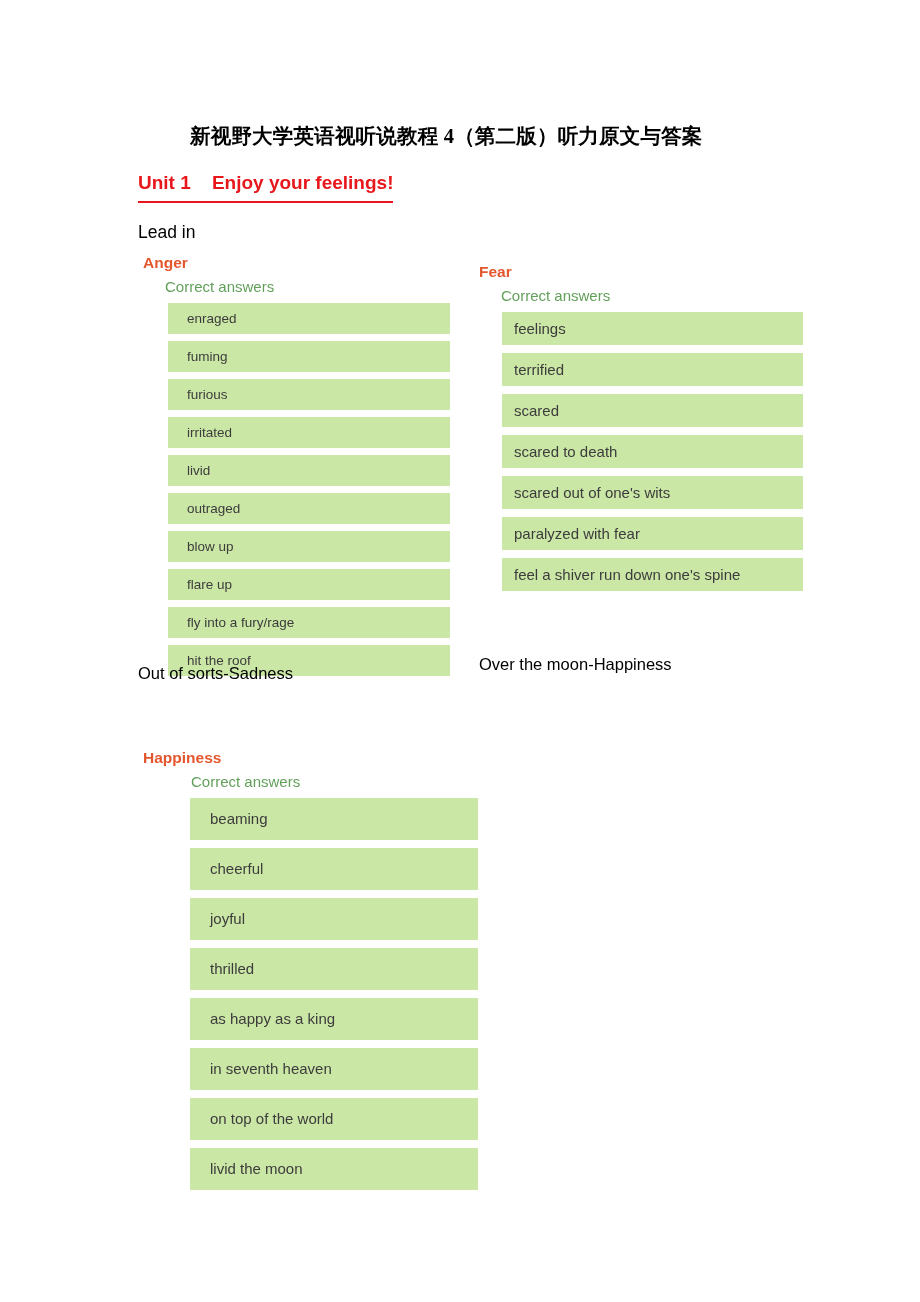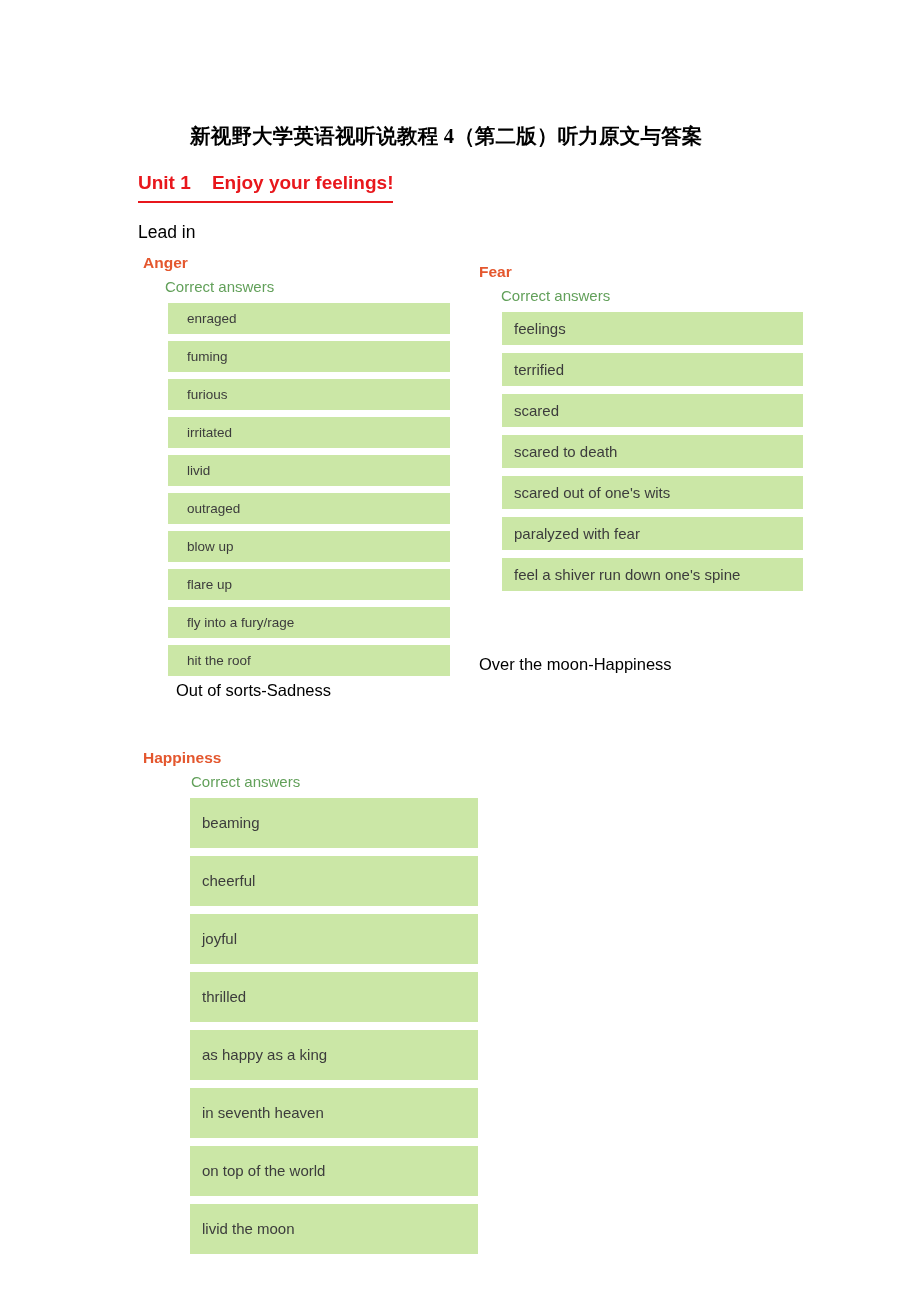--- a/index.html
+++ b/index.html
@@ -56,21 +56,21 @@
     font-size: 17.5px;
     color: #000000;
     white-space: nowrap;
   }
   .body-line.sans {
     font-family: "Liberation Sans", sans-serif;
     font-size: 16.5px;
   }
   #lead-in      { left: 138px; top: 222px; }
   #over-moon    { left: 479px; top: 655px; text-align: center; }
-  #out-of-sorts { left: 138px; top: 681px; margin-left: 38px; }
+  #out-of-sorts { left: 138px; top: 664px; }
 
   
   .quiz-block { position: absolute; }
   .quiz-emotion {
     font-family: "Liberation Sans", sans-serif;
     font-size: 15.5px;
     font-weight: bold;
     color: #e4572e;
     line-height: 1.2;
   }
@@ -105,21 +105,21 @@
   
   #block-fear            { left: 479px; top: 263px; }
   #block-fear .quiz-correct  { margin-left: 22px; }
   #block-fear .answer-list   { margin-left: 23px; margin-top: 7px; width: 301px; }
   #block-fear .answer-item   { height: 33px; margin-bottom: 8px; padding-left: 12px; font-size: 15px; }
 
   
   #block-happiness       { left: 143px; top: 749px; }
   #block-happiness .quiz-correct { margin-left: 48px; }
   #block-happiness .answer-list  { margin-left: 47px; margin-top: 7px; width: 288px; }
-  #block-happiness .answer-item  { height: 50px; margin-bottom: 8px; padding-left: 12px; font-size: 15px; }
+  #block-happiness .answer-item  { height: 42px; margin-bottom: 8px; padding-left: 20px; font-size: 15px; }
 </style>
 </head>
 <body>
 
 <div class="page">
 
   <div class="doc-title">新视野大学英语视听说教程 4（第二版）听力原文与答案</div>
 
   <div class="unit-heading">Unit 1    Enjoy your feelings!</div>
 

